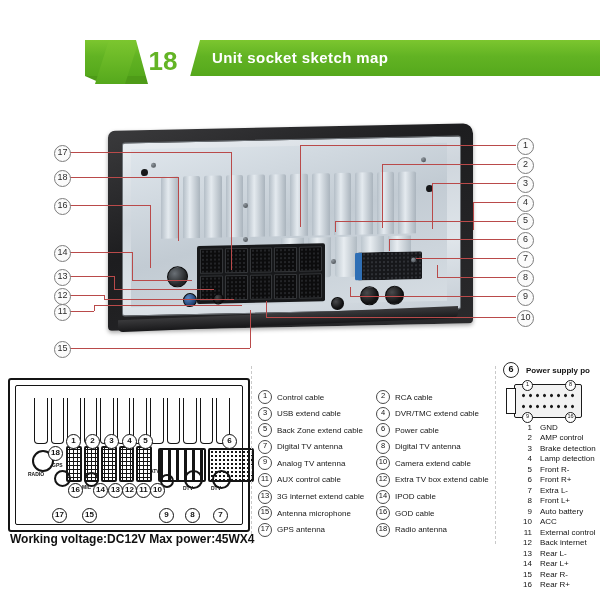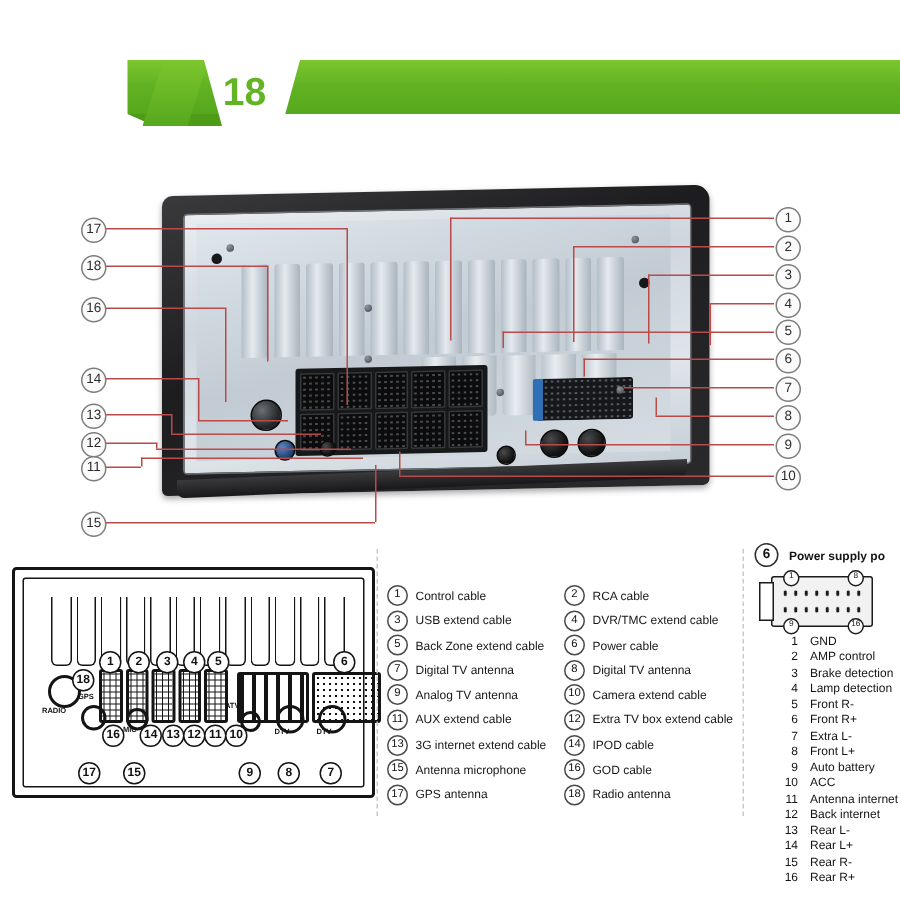--- a/index.html
+++ b/index.html
@@ -187,20 +187,21 @@
 
 <div class="page">
 
   <div class="header-wrap">
     <div class="header-bar"></div>
     <div class="header-tail"></div>
     <div class="header-skew"></div>
     <div class="badge-trap">
       <span class="badge-num">18</span>
     </div>
+    <div class="header-title">Unit socket sketch map</div>
   </div>
 
   <div class="diagram">
 
     <div class="unit-photo">
       <div class="bezel">
         <div class="bezel-inner">
           <div class="chassis">
             <div class="fins">
               <div class="fin"></div>
@@ -375,20 +376,21 @@
       <div class="pl-num" style="left:134px;top:97px;">10</div>
       <div class="pl-num" style="left:206px;top:48px;">6</div>
 
       <div class="pl-num" style="left:36px;top:122px;">17</div>
       <div class="pl-num" style="left:66px;top:122px;">15</div>
       <div class="pl-num" style="left:143px;top:122px;">9</div>
       <div class="pl-num" style="left:169px;top:122px;">8</div>
       <div class="pl-num" style="left:197px;top:122px;">7</div>
     </div>
   </div>
+  <div class="pl-caption">Working voltage:DC12V  Max power:45WX4</div>
 
   <div class="vdivider"></div>
   <div class="vdivider2"></div>
 
   <div class="legend">
     <div class="lg-row">
         <div class="lg-item col1">
           <span class="lg-circ">1</span>
           <span class="lg-txt">Control cable</span>
         </div>
@@ -433,21 +435,21 @@
           <span class="lg-txt">Analog TV antenna</span>
         </div>
         <div class="lg-item col2">
           <span class="lg-circ">10</span>
           <span class="lg-txt">Camera extend cable</span>
         </div>
       </div>
     <div class="lg-row">
         <div class="lg-item col1">
           <span class="lg-circ">11</span>
-          <span class="lg-txt">AUX extend cable</span>
+          <span class="lg-txt">AUX control cable</span>
         </div>
         <div class="lg-item col2">
           <span class="lg-circ">12</span>
           <span class="lg-txt">Extra TV box extend cable</span>
         </div>
       </div>
     <div class="lg-row">
         <div class="lg-item col1">
           <span class="lg-circ">13</span>
           <span class="lg-txt">3G internet extend cable</span>
@@ -530,21 +532,21 @@
       <div class="pwr-li">
           <span class="pwr-no">9</span>
           <span class="pwr-nm">Auto battery</span>
         </div>
       <div class="pwr-li">
           <span class="pwr-no">10</span>
           <span class="pwr-nm">ACC</span>
         </div>
       <div class="pwr-li">
           <span class="pwr-no">11</span>
-          <span class="pwr-nm">Antenna internet</span>
+          <span class="pwr-nm">External control</span>
         </div>
       <div class="pwr-li">
           <span class="pwr-no">12</span>
           <span class="pwr-nm">Back internet</span>
         </div>
       <div class="pwr-li">
           <span class="pwr-no">13</span>
           <span class="pwr-nm">Rear L-</span>
         </div>
       <div class="pwr-li">

